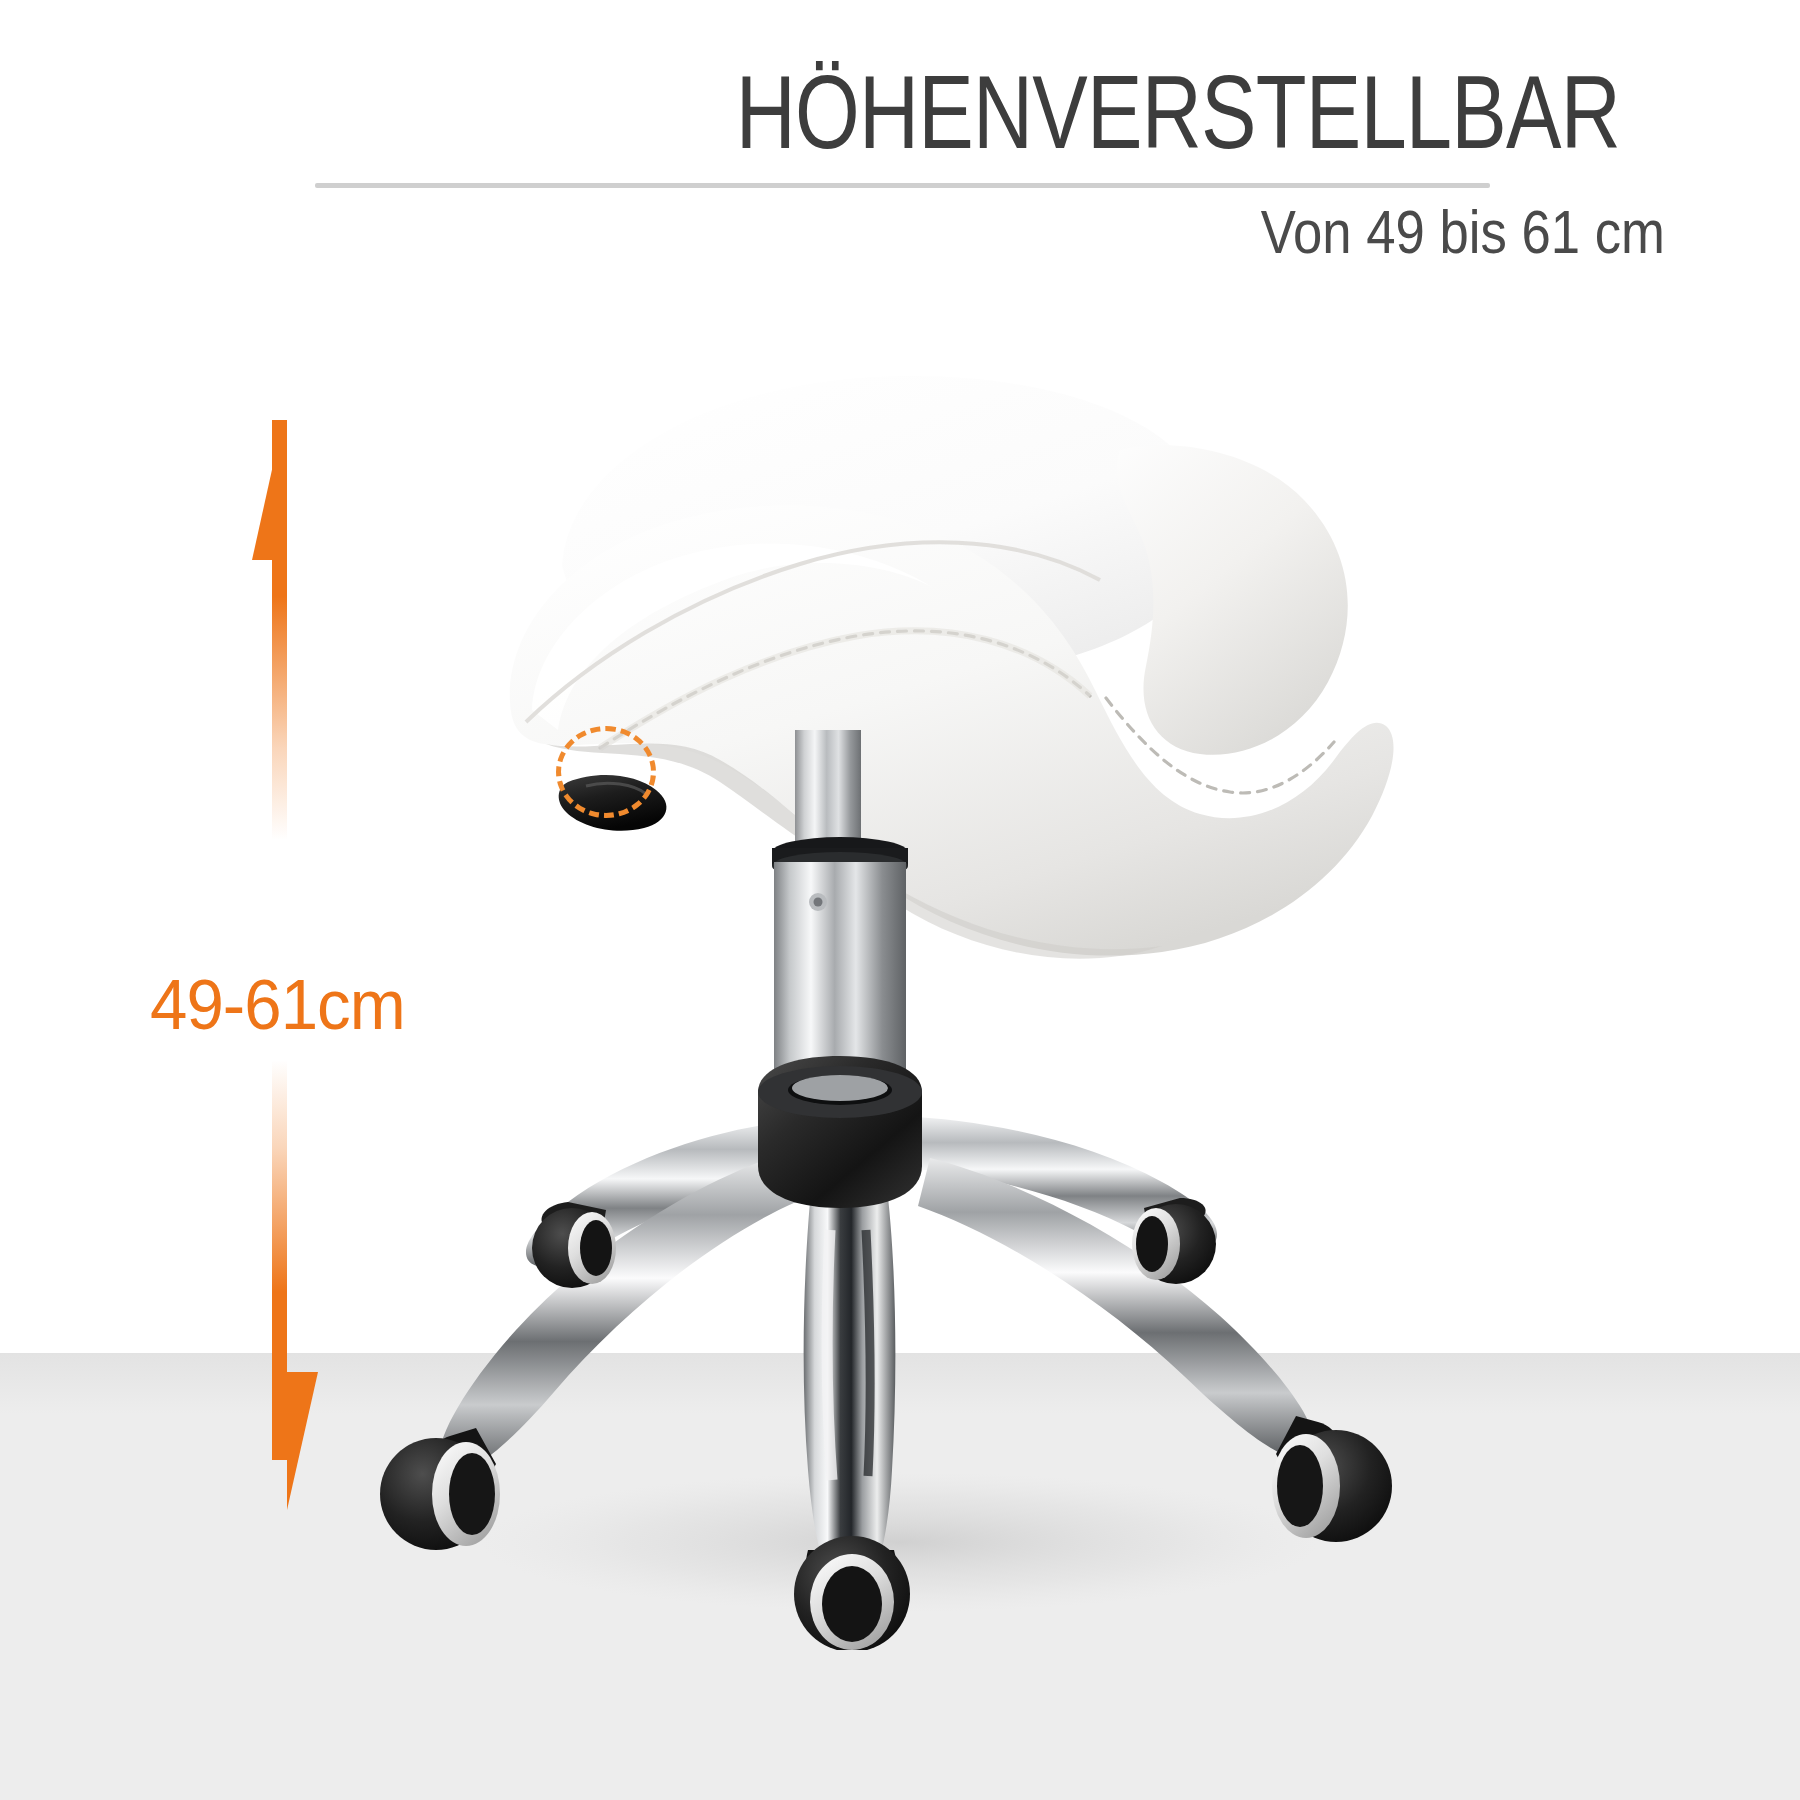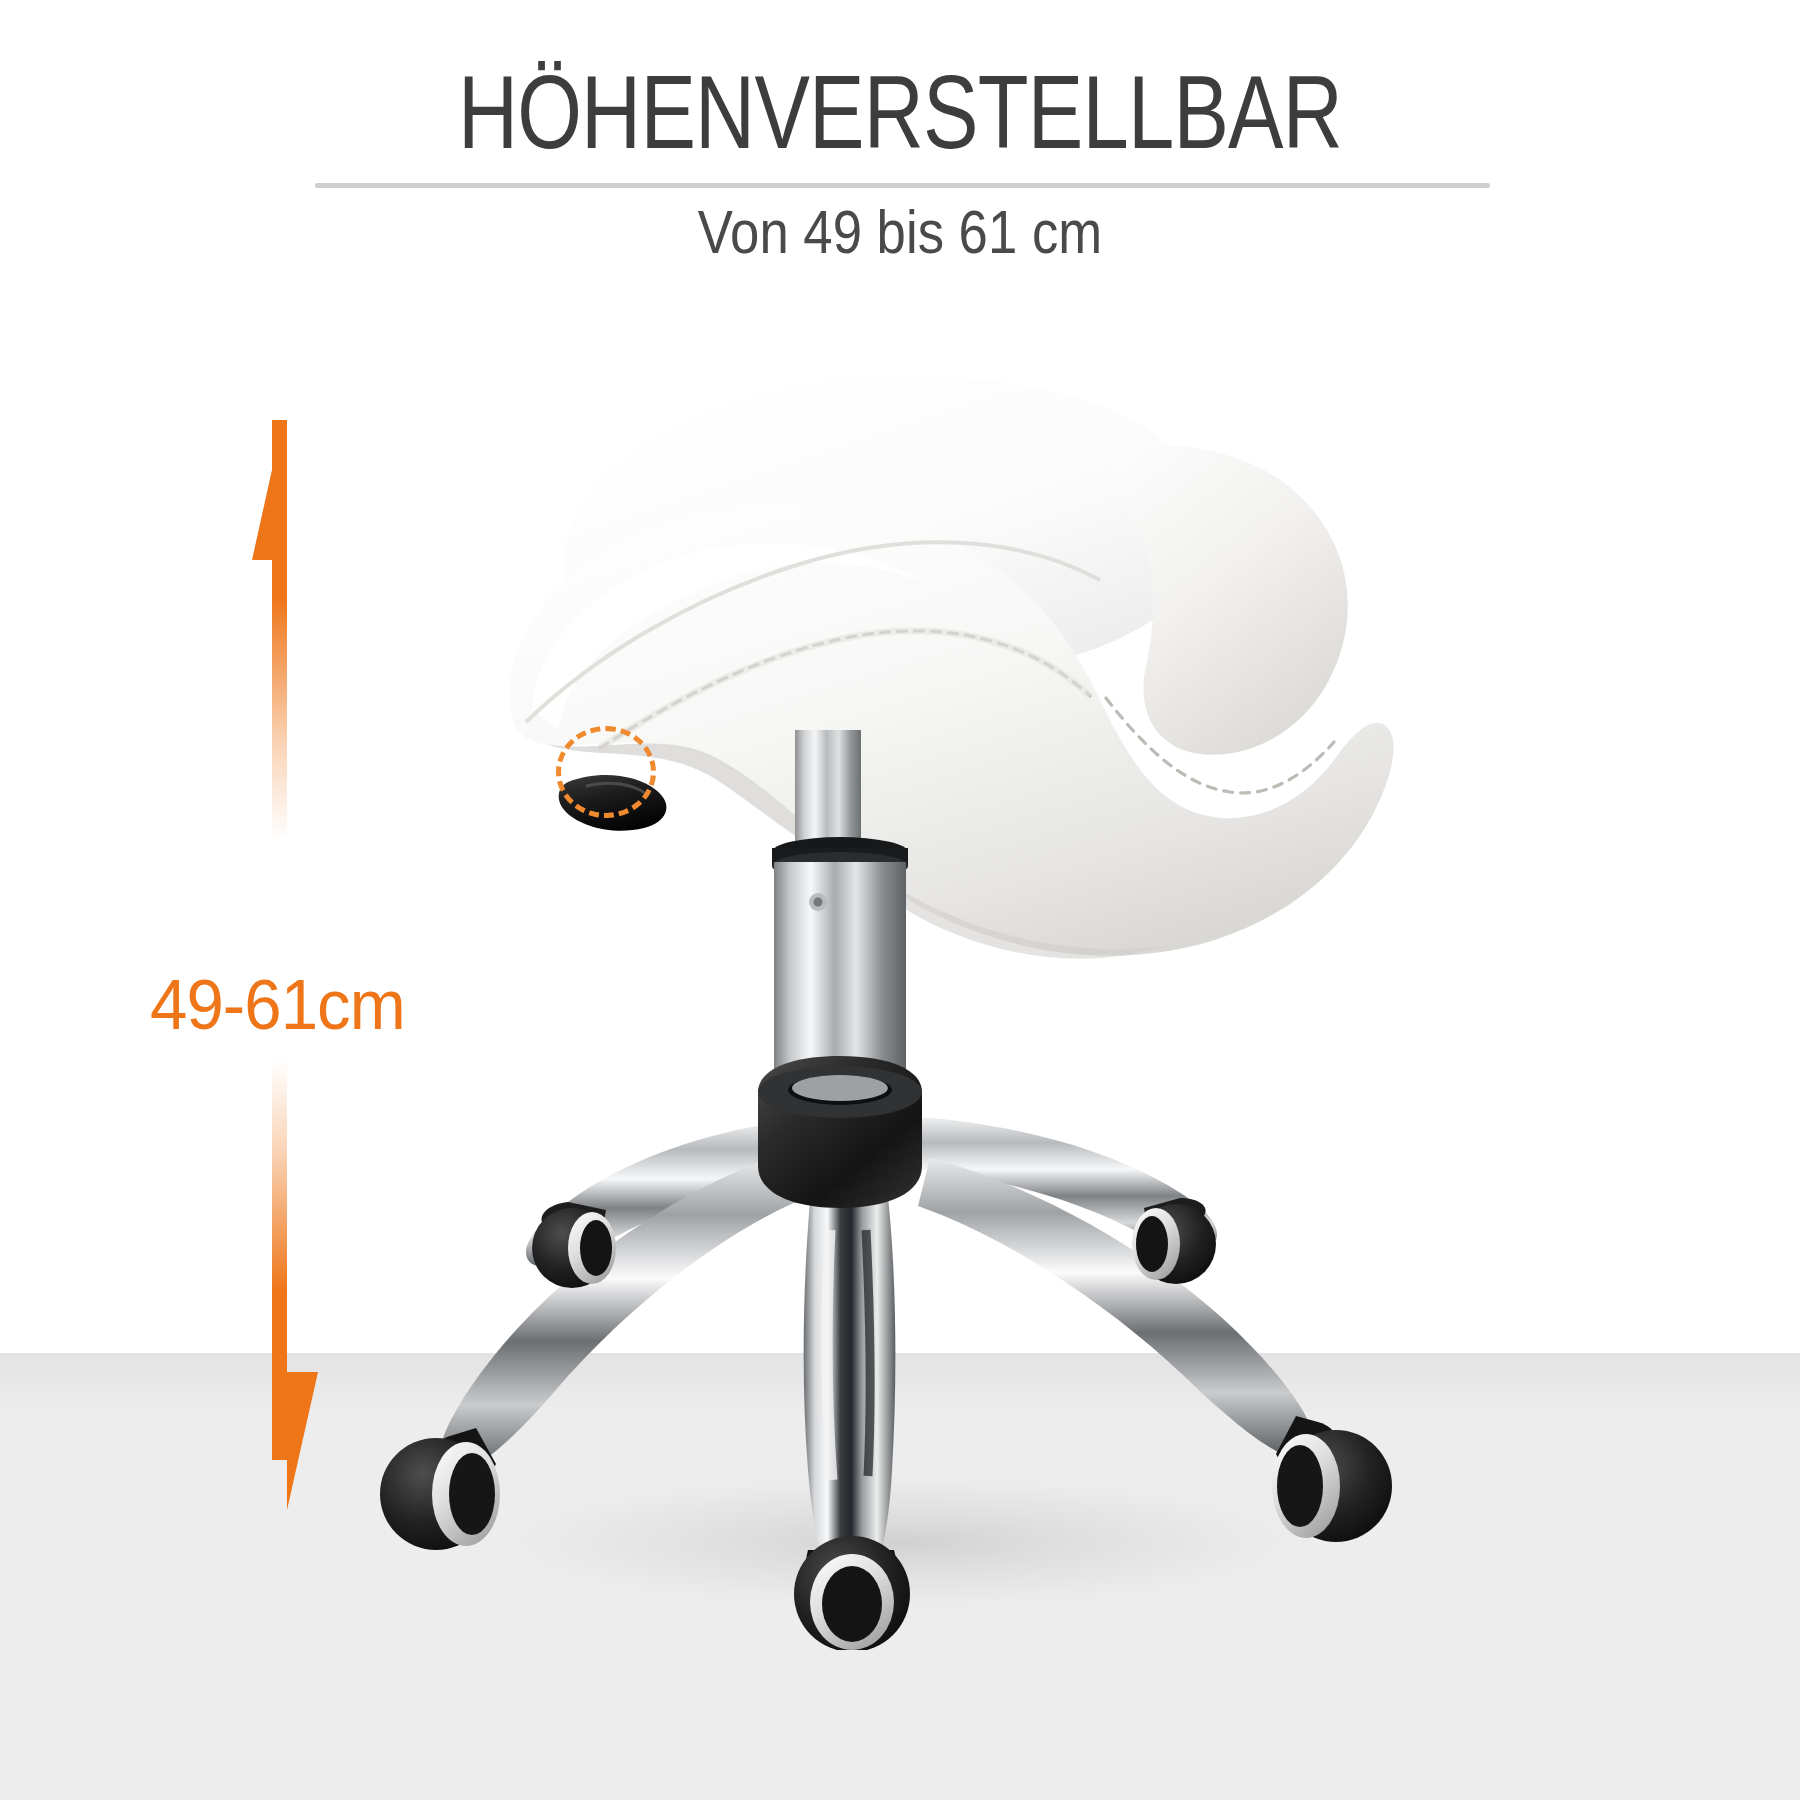--- a/index.html
+++ b/index.html
@@ -27,21 +27,21 @@
     border-top:1px solid #e2e2e2;
   }
   .floor-shade{
     position:absolute; left:0; right:0; top:0; height:60px;
     background:linear-gradient(to bottom,rgba(225,225,225,.85),rgba(237,237,237,0));
   }
 
   
   .header{
     position:absolute; left:0; right:0; top:0; height:300px;
-    text-align:center;
+    text-align:right;
   }
   .title{
     position:absolute; left:0; right:0; top:60px;
     font-size:104px;
     line-height:1.0;
     font-weight:400;
     letter-spacing:-1px;
     color:#3d3d3d;
     transform:scaleX(.80);
     white-space:nowrap;

